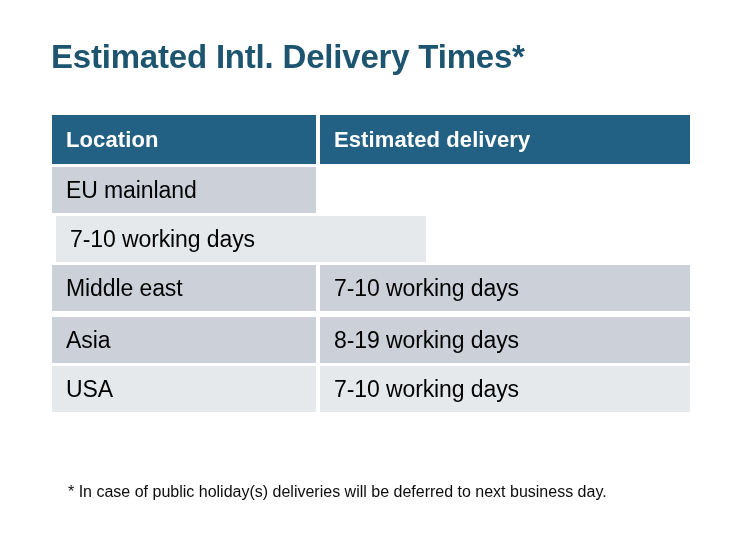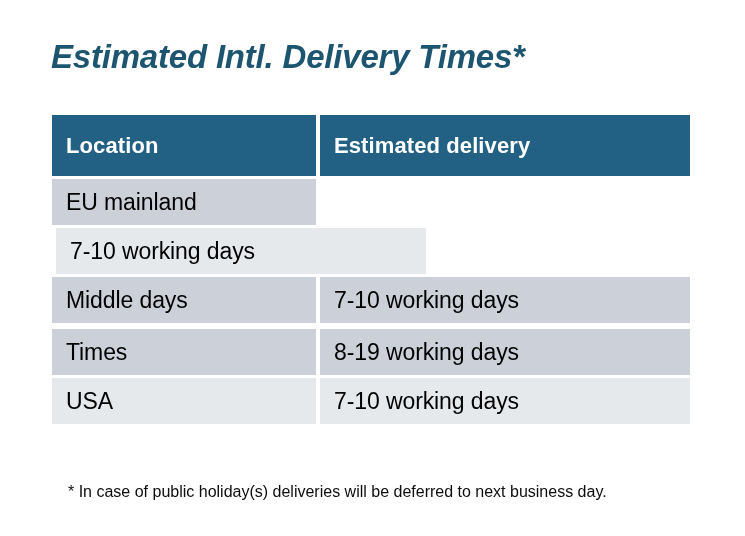--- a/index.html
+++ b/index.html
@@ -27,21 +27,20 @@
   .page-title {
     position: absolute;
     left: 51px;
     top: 36px;
     font-size: 33px;
     line-height: 42px;
     font-weight: 700;
     letter-spacing: -0.2px;
     color: #1d5570;
     white-space: nowrap;
-    font-style: italic;
   }
 
   
   .delivery-table {
     position: absolute;
     left: 52px;
     top: 115px;
     width: 638px;
   }
 
@@ -76,21 +75,21 @@
     width: 370px;
     flex: 0 0 370px;
   }
 
   
   .t-row.header .t-cell {
     background: #236184;
     color: #ffffff;
     font-size: 22px;
     font-weight: 700;
-    height: 61px;
+    height: 49px;
     letter-spacing: 0.1px;
   }
 
   
   .t-row.body .t-cell {
     color: #000000;
     font-size: 23px;
     font-weight: 400;
     letter-spacing: -0.1px;
   }
@@ -134,31 +133,31 @@
       <div class="t-cell col-location">EU mainland</div>
       <div class="col-spacer"></div>
     </div>
 
     <div class="t-row body shade-b">
       <div class="col-spacer"></div>
       <div class="t-cell col-delivery">7-10 working days</div>
     </div>
 
     <div class="t-row body shade-a">
-      <div class="t-cell col-location">Middle days</div>
+      <div class="t-cell col-location">Middle east</div>
       <div class="col-spacer"></div>
       <div class="t-cell col-delivery">7-10 working days</div>
     </div>
 
     <div class="t-row body shade-b">
       <div class="col-spacer"></div>
     </div>
 
     <div class="t-row body shade-a">
-      <div class="t-cell col-location">Times</div>
+      <div class="t-cell col-location">Asia</div>
       <div class="col-spacer"></div>
       <div class="t-cell col-delivery">8-19 working days</div>
     </div>
 
     <div class="t-row body shade-b">
       <div class="t-cell col-location">USA</div>
       <div class="col-spacer"></div>
       <div class="t-cell col-delivery">7-10 working days</div>
     </div>
 

